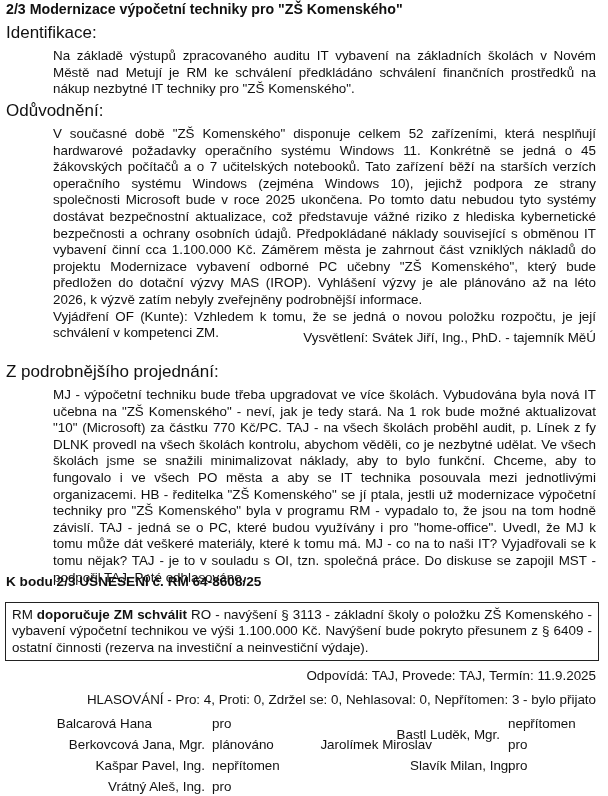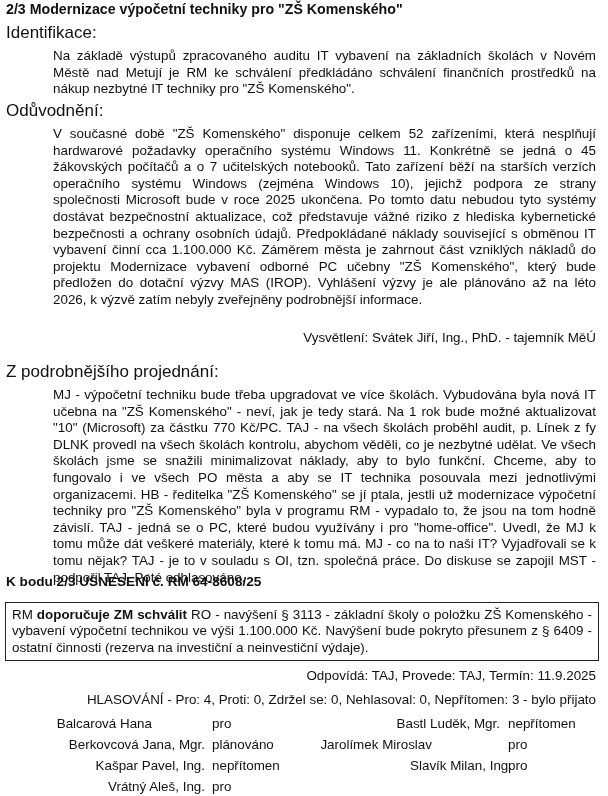--- a/index.html
+++ b/index.html
@@ -103,20 +103,21 @@
   <div class="heading">2/3 Modernizace výpočetní techniky pro "ZŠ Komenského"</div>
 
   <div class="label" style="top:25px;">Identifikace:</div>
   <div class="para" style="top:48px;">
     <p>Na základě výstupů zpracovaného auditu IT vybavení na základních školách v Novém Městě nad Metují je RM ke schválení předkládáno schválení finančních prostředků na nákup nezbytné IT techniky pro "ZŠ Komenského".</p>
   </div>
 
   <div class="label" style="top:103px;">Odůvodnění:</div>
   <div class="para" style="top:126px;">
     <p>V současné době "ZŠ Komenského" disponuje celkem 52 zařízeními, která nesplňují hardwarové požadavky operačního systému Windows 11. Konkrétně se jedná o 45 žákovských počítačů a o 7 učitelských notebooků. Tato zařízení běží na starších verzích operačního systému Windows (zejména Windows 10), jejichž podpora ze strany společnosti Microsoft bude v roce 2025 ukončena. Po tomto datu nebudou tyto systémy dostávat bezpečnostní aktualizace, což představuje vážné riziko z hlediska kybernetické bezpečnosti a ochrany osobních údajů. Předpokládané náklady související s obměnou IT vybavení činní cca 1.100.000 Kč. Záměrem města je zahrnout část vzniklých nákladů do projektu Modernizace vybavení odborné PC učebny "ZŠ Komenského", který bude předložen do dotační výzvy MAS (IROP). Vyhlášení výzvy je ale plánováno až na léto 2026, k výzvě zatím nebyly zveřejněny podrobnější informace.</p>
+    <p>Vyjádření OF (Kunte): Vzhledem k tomu, že se jedná o novou položku rozpočtu, je její schválení v kompetenci ZM.</p>
   </div>
 
   <div class="right-line" style="top:330px;">Vysvětlení: Svátek Jiří, Ing., PhD. - tajemník MěÚ</div>
 
   <div class="label" style="top:364px;">Z podrobnějšího projednání:</div>
   <div class="para" style="top:387px;">
     <p>MJ - výpočetní techniku bude třeba upgradovat ve více školách. Vybudována byla nová IT učebna na "ZŠ Komenského" - neví, jak je tedy stará. Na 1 rok bude možné aktualizovat "10" (Microsoft) za částku 770 Kč/PC. TAJ - na všech školách proběhl audit, p. Línek z fy DLNK provedl na všech školách kontrolu, abychom věděli, co je nezbytné udělat. Ve všech školách jsme se snažili minimalizovat náklady, aby to bylo funkční. Chceme, aby to fungovalo i ve všech PO města a aby se IT technika posouvala mezi jednotlivými organizacemi. HB - ředitelka "ZŠ Komenského" se jí ptala, jestli už modernizace výpočetní techniky pro "ZŠ Komenského" byla v programu RM - vypadalo to, že jsou na tom hodně závislí. TAJ - jedná se o PC, které budou využívány i pro "home-office". Uvedl, že MJ k tomu může dát veškeré materiály, které k tomu má. MJ - co na to naši IT? Vyjadřovali se k tomu nějak? TAJ - je to v souladu s OI, tzn. společná práce. Do diskuse se zapojil MST - podpořil TAJ. Poté odhlasováno.</p>
   </div>
 
   <div class="resolution-title">K bodu 2/3 USNESENÍ č. RM 64-8608/25</div>
@@ -138,21 +139,21 @@
     <div class="vote-row" style="top: 42px; left: 0px; width: 608px;">
       <span class="vote-name" style="right:403px;">Kašpar Pavel, Ing.</span>
       <span class="vote-value" style="left:212px;">nepřítomen</span>
     </div>
     <div class="vote-row" style="top: 63px; left: 0px; width: 608px;">
       <span class="vote-name" style="right:403px;margin-left:31px;">Vrátný Aleš, Ing.</span>
       <span class="vote-value" style="left:212px;">pro</span>
     </div>
 
     <div class="vote-row" style="top: 0px; left: 0px; width: 608px;">
-      <span class="vote-name" style="right:108px;">Bastl Luděk, Mgr.</span>
+      <span class="vote-name" style="right:108px;margin-top:11px;">Bastl Luděk, Mgr.</span>
       <span class="vote-value" style="left:508px;">nepřítomen</span>
     </div>
     <div class="vote-row" style="top: 21px; left: 0px; width: 540px;">
       <span class="vote-name" style="right:108px;">Jarolímek Miroslav</span>
       <span class="vote-value" style="left:508px;">pro</span>
     </div>
     <div class="vote-row" style="top: 42px; left: 0px; width: 608px; padding-left: 12px;">
       <span class="vote-name" style="right:108px;">Slavík Milan, Ing.</span>
       <span class="vote-value" style="left:508px;">pro</span>
     </div>

